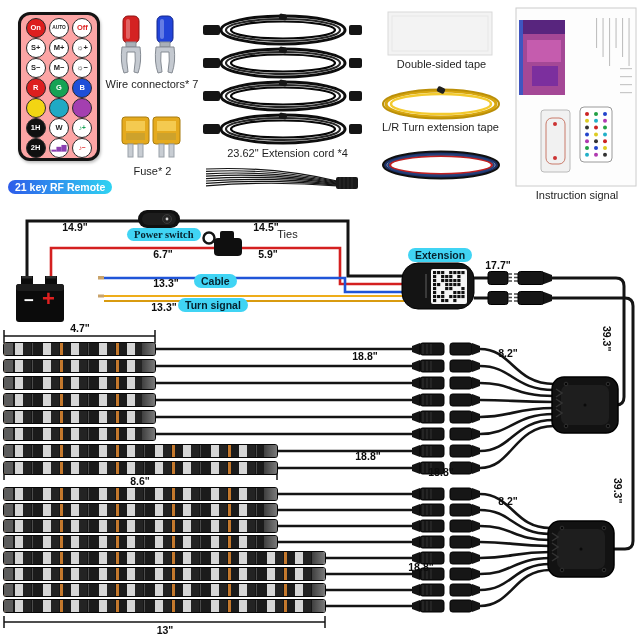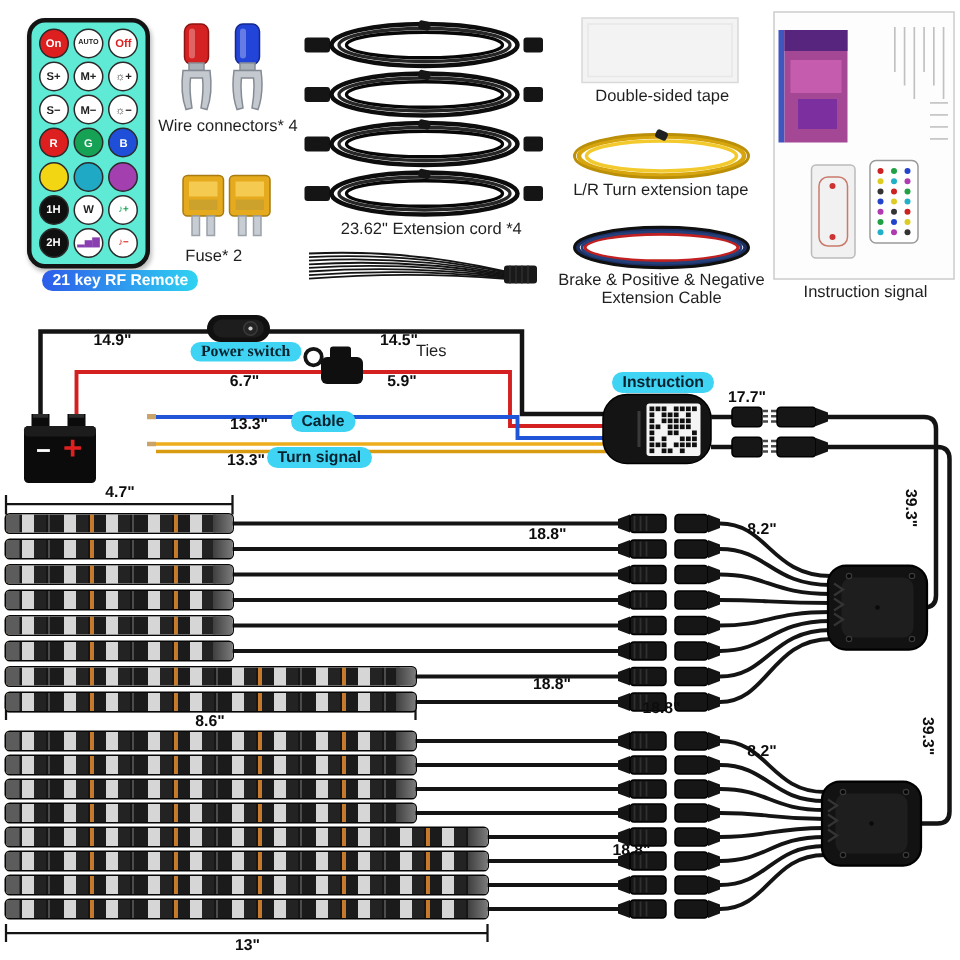--- a/index.html
+++ b/index.html
@@ -12,22 +12,22 @@
       repeating-linear-gradient(90deg, rgba(205,125,45,.95) 0 3px, rgba(205,125,45,0) 3px 56px),
       repeating-linear-gradient(90deg,#4c4c4c 0 1.5px,#1b1b1b 1.5px 11px,#d6d6d6 11px 19px,#232323 19px 27px,#161616 27px 28px);
     box-shadow:0 0 0 1px #060606;}
   .strip::before{content:"";position:absolute;left:0;top:0;bottom:0;width:9px;background:#5c5c5c;border-radius:2px 0 0 2px;}
   .strip::after{content:"";position:absolute;right:0;top:0;bottom:0;width:13px;background:linear-gradient(90deg,#3f3f3f,#7a7a7a);border-radius:0 2px 2px 0;}
   .cap{position:absolute;font-size:11px;color:#1f1f1f;text-align:center;line-height:11.5px;}
   .m{position:absolute;font-size:10.5px;font-weight:bold;color:#0d0d0d;text-align:center;white-space:nowrap;}
   .mv{writing-mode:vertical-rl;white-space:nowrap;}
   .pill{position:absolute;font-size:10.5px;font-weight:bold;color:#06222e;background:#40d4f4;
         padding:1px 7px;border-radius:9px;white-space:nowrap;}
-  .pill-grad{background:linear-gradient(90deg,#2d5cea,#2fd3f2);color:#fff;margin-left:20px;}
-  #remote{position:absolute;left:18px;top:12px;width:82px;height:167px;background:#5eead4;
+  .pill-grad{background:linear-gradient(90deg,#2d5cea,#2fd3f2);color:#fff;}
+  #remote{position:absolute;left:18px;top:12px;width:82px;height:149px;background:#fca5a5;
           border:3px solid #141414;border-radius:12px;box-shadow:1px 2px 3px rgba(0,0,0,.25);box-sizing:border-box;}
   #remote-grid{position:absolute;left:3px;top:3px;right:3px;bottom:3px;display:grid;
           grid-template-columns:repeat(3,1fr);grid-template-rows:repeat(7,1fr);
           justify-items:center;align-items:center;}
   .rbtn{width:20px;height:20px;border-radius:50%;border:1.6px solid #2a2a2a;box-sizing:border-box;
         display:flex;align-items:center;justify-content:center;
         font-weight:bold;font-size:7.5px;line-height:1;background:#fff;color:#222;}
   .bat-sign{position:absolute;font-weight:bold;line-height:1;}
 </style>
 </head>
@@ -438,33 +438,32 @@
         <div class="rbtn" style="background: rgb(16, 16, 16); color: rgb(255, 255, 255);">1H</div>
         <div class="rbtn" style="background: rgb(255, 255, 255); color: rgb(34, 34, 34);">W</div>
         <div class="rbtn" style="background: rgb(255, 255, 255); color: rgb(21, 162, 84); font-size: 6.5px;">♪+</div>
         <div class="rbtn" style="background: rgb(16, 16, 16); color: rgb(255, 255, 255);">2H</div>
         <div class="rbtn" style="background: rgb(255, 255, 255); color: rgb(138, 63, 176); font-size: 6.5px;">▂▅▇</div>
         <div class="rbtn" style="background: rgb(255, 255, 255); color: rgb(221, 31, 31); font-size: 6.5px;">♪−</div>
       </div>
   </div>
   <div class="pill pill-grad" style="left:8px;top:180px;">21 key RF Remote</div>
 
-  <div class="cap" style="left:93px;top:79px;width:118px;">Wire connectors* 4</div>
-  <div class="cap" style="left:100px;top:166px;width:85px;">Fuse* 2</div>
+  <div class="cap" style="left:93px;top:79px;width:118px;">Wire connectors* 7</div>
+  <div class="cap" style="left:110px;top:166px;width:85px;">Fuse* 2</div>
   <div class="cap" style="left:210px;top:148px;width:155px;">23.62" Extension cord *4</div>
   <div class="cap" style="left:250px;top:193px;width:75px;margin-top:36px;">Ties</div>
   <div class="cap" style="left:384px;top:59px;width:115px;">Double-sided tape</div>
   <div class="cap" style="left:372px;top:122px;width:137px;">L/R Turn extension tape</div>
-  <div class="cap" style="left:366px;top:182px;width:150px;">Brake &amp; Positive &amp; Negative Extension Cable</div>
   <div class="cap" style="left:517px;top:190px;width:120px;">Instruction signal</div>
 
   <div class="pill" style="left:127px;top:228px;font-family:Liberation Serif, serif;">Power switch</div>
   <div class="pill" style="left:194px;top:274px;">Cable</div>
   <div class="pill" style="left:178px;top:298px;">Turn signal</div>
-  <div class="pill" style="left:408px;top:248px;">Instruction</div>
+  <div class="pill" style="left:408px;top:248px;">Extension</div>
 
   <div class="m" style="left:52px;top:221px;width:46px;">14.9"</div>
   <div class="m" style="left:243px;top:221px;width:46px;">14.5"</div>
   <div class="m" style="left:143px;top:248px;width:40px;">6.7"</div>
   <div class="m" style="left:248px;top:248px;width:40px;">5.9"</div>
   <div class="m" style="left:144px;top:277px;width:44px;">13.3"</div>
   <div class="m" style="left:142px;top:301px;width:44px;">13.3"</div>
   <div class="m" style="left:476px;top:259px;width:44px;">17.7"</div>
 
   <div class="m" style="left:342px;top:350px;width:46px;">18.8"</div>

